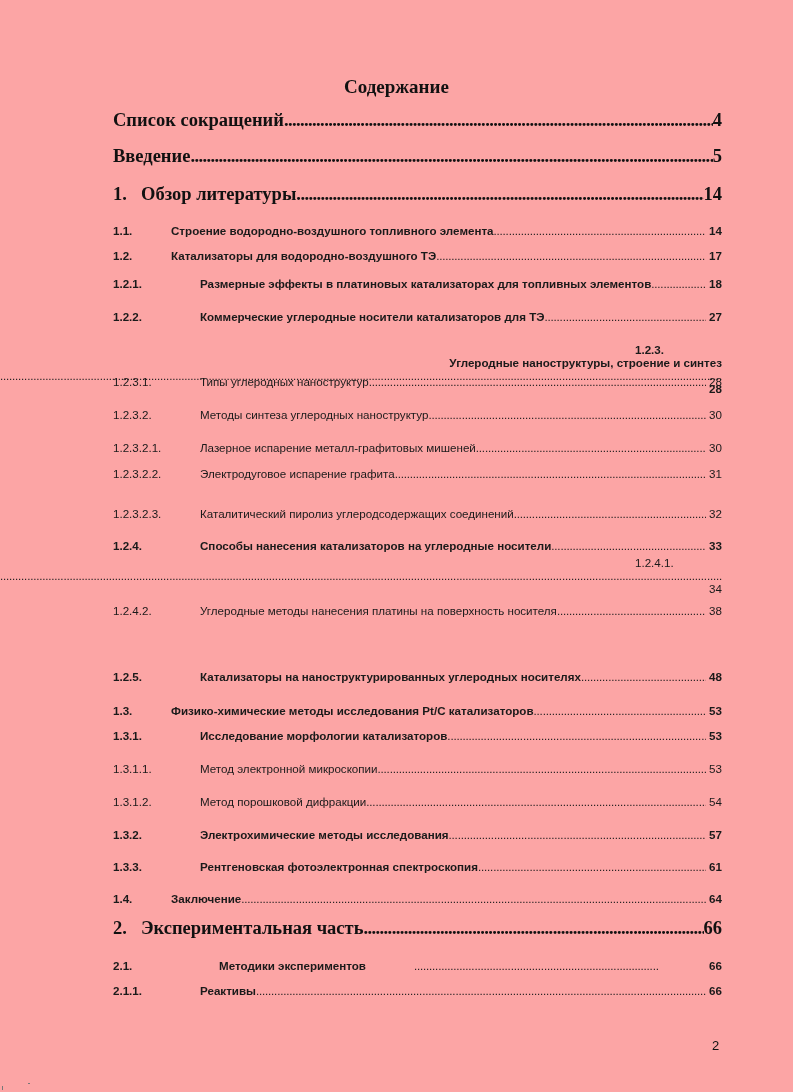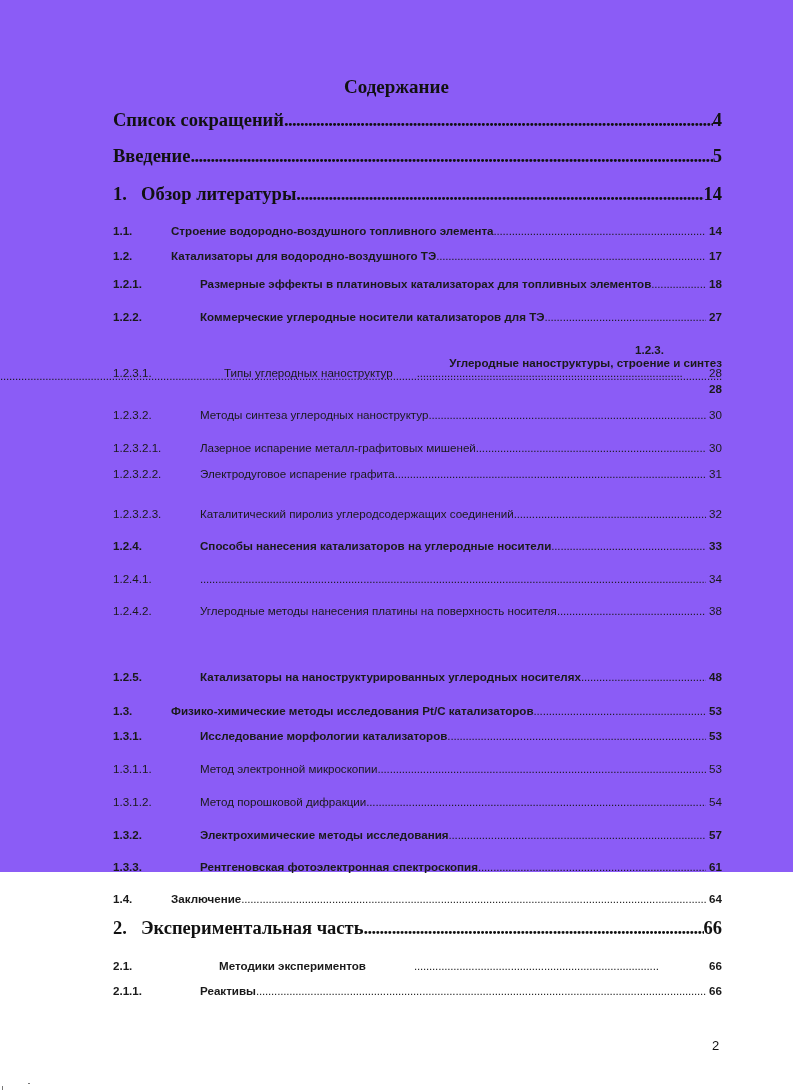--- a/index.html
+++ b/index.html
@@ -1,17 +1,17 @@
 <!DOCTYPE html>
 <html><head>
 <meta charset="utf-8">
 <style>
   html, body { margin:0; padding:0; background:#ffffff; }
   body { width:793px; height:1092px; position:relative; overflow:hidden; color:#111; }
-  .page { position:absolute; left:0; top:0; width:793px; height:872px; background:#8b5cf6; }
+  .page { position:absolute; left:0; top:0; width:793px; height:1092px; background:#fca5a5; }
   .title {
     position:absolute; left:0; width:793px; top:76px; text-align:center;
     font-family:"Liberation Serif", serif; font-weight:bold; font-size:19px; color:#111;
   }
   .row { position:absolute; left:113px; width:609px; display:flex; align-items:flex-end; white-space:nowrap; }
   .row .num { flex:0 0 auto; }
   .row .txt { flex:0 0 auto; }
   .row .leader { flex:1 1 auto; overflow:hidden; min-width:6px; }
   .row .leader::after {
     content:"......................................................................................................................................................................................................................................................................................";
@@ -92,21 +92,21 @@
     <span class="pg">27</span>
   </div>
 
   <div class="row lvl l3 bold" style="top:343px;flex-direction:column;">
     <span class="num">1.2.3.</span>
     <span class="txt">Углеродные наноструктуры, строение и синтез</span>
     <span class="leader"></span>
     <span class="pg">28</span>
   </div>
 
-  <div class="row lvl l4" style="top:366px;gap:24px;">
+  <div class="row lvl l4" style="top:375px;">
     <span class="num">1.2.3.1.</span>
     <span class="txt">Типы углеродных наноструктур</span>
     <span class="leader"></span>
     <span class="pg">28</span>
   </div>
 
   <div class="row lvl l4" style="top:408px;">
     <span class="num">1.2.3.2.</span>
     <span class="txt">Методы синтеза углеродных наноструктур</span>
     <span class="leader"></span>
@@ -134,21 +134,21 @@
     <span class="pg">32</span>
   </div>
 
   <div class="row lvl l3 bold" style="top:539px;">
     <span class="num">1.2.4.</span>
     <span class="txt">Способы нанесения катализаторов на углеродные носители</span>
     <span class="leader"></span>
     <span class="pg">33</span>
   </div>
 
-  <div class="row lvl l4" style="top:572px;">
+  <div class="row lvl l4" style="top:556px;flex-direction:column;">
     <span class="num">1.2.4.1.</span>
     <span class="leader"></span>
     <span class="pg">34</span>
   </div>
 
   <div class="row lvl l4" style="top:604px;">
     <span class="num">1.2.4.2.</span>
     <span class="txt">Углеродные методы нанесения платины на поверхность носителя</span>
     <span class="leader"></span>
     <span class="pg">38</span>

